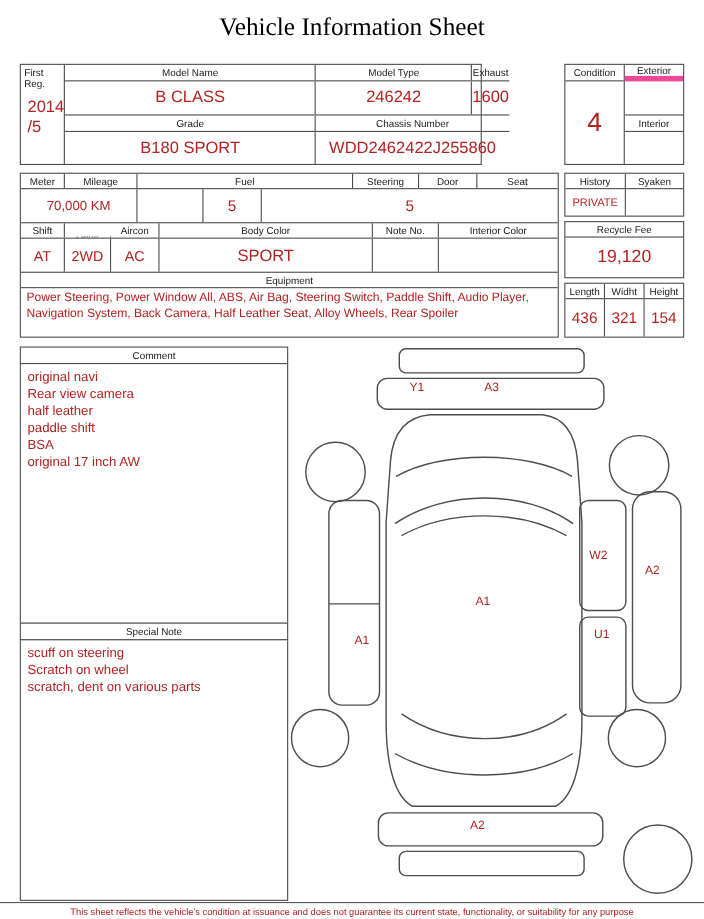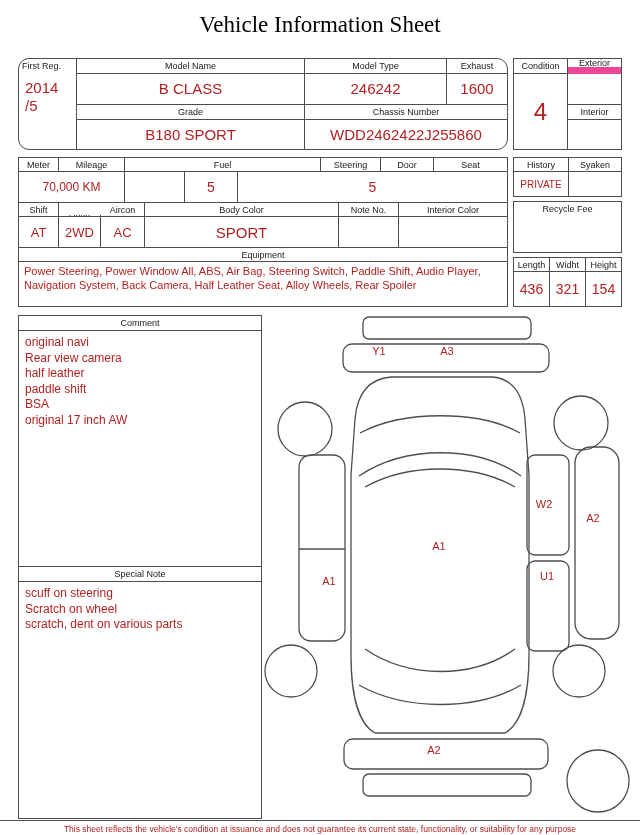--- a/index.html
+++ b/index.html
@@ -28,21 +28,21 @@
             padding-top:3px; text-align:center; font-size:8.5px; color:#b22222; }
   svg text { font-family:"Liberation Sans", sans-serif; }
 </style>
 </head>
 <body>
 
 <div class="sheet">
 
   <div class="title">Vehicle Information Sheet</div>
 
-  <div class="box" style="left:18px; top:58px; width:490px; height:92px; display:flex;border-radius:11px;">
+  <div class="box" style="left:18px; top:58px; width:420px; height:92px; display:flex;">
     <div class="col freecell" style="width:58px;">
       <div class="hdr" style="padding:2px 0 0 3px;">First Reg.</div>
       <div class="red v15 pre" style="padding:8px 0 0 6px; line-height:1.2;">2014
 /5</div>
     </div>
     <div class="col grow">
       <div class="row" style="height:15px;">
         <div class="cell hdr" style="width:228px;">Model Name</div>
         <div class="cell hdr" style="width:142px;">Model Type</div>
         <div class="cell hdr grow">Exhaust</div>
@@ -62,21 +62,21 @@
       </div>
     </div>
   </div>
 
   <div class="box" style="left:513px; top:58px; width:109px; height:92px; display:flex;">
     <div class="col freecell" style="width:54px;">
       <div class="cell hdr" style="height:15px; border-right:none; border-bottom:1px solid #4d4d4d;">Condition</div>
       <div class="cell red grow" style="border-right:none; font-size:24px;">4</div>
     </div>
     <div class="col grow">
-      <div class="cell hdr" style="height:15px; border-right:none; border-bottom:7px solid #ec4899;">Exterior</div>
+      <div class="cell hdr" style="height:15px; border-right:none; border-bottom:5px solid #ec4899;">Exterior</div>
       <div class="grow" style="border-bottom:1px solid #4d4d4d;"></div>
       <div class="cell hdr" style="height:15px; border-right:none; border-bottom:1px solid #4d4d4d;">Interior</div>
       <div class="grow"></div>
     </div>
   </div>
 
   <div class="box col" style="left:18px; top:157px; width:490px; height:150px;">
     <div class="row" style="height:14px;">
       <div class="cell hdr" style="width:40px;">Meter</div>
       <div class="cell hdr" style="width:66px;">Mileage</div>
@@ -120,20 +120,23 @@
     </div>
     <div class="row grow">
       <div class="cell red v10" style="width:55px;">PRIVATE</div>
       <div class="cell grow"></div>
     </div>
   </div>
 
   <div class="box col" style="left:513px; top:201px; width:109px; height:52px;">
     <div class="row" style="height:14px;">
       <div class="cell hdr grow">Recycle Fee</div>
+    </div>
+    <div class="row grow">
+      <div class="cell red v16 grow">19,120</div>
     </div>
   </div>
 
   <div class="box col" style="left:513px; top:257px; width:109px; height:50px;">
     <div class="row" style="height:14px;">
       <div class="cell hdr" style="width:36px;">Length</div>
       <div class="cell hdr" style="width:36px;">Widht</div>
       <div class="cell hdr grow">Height</div>
     </div>
     <div class="row grow">

